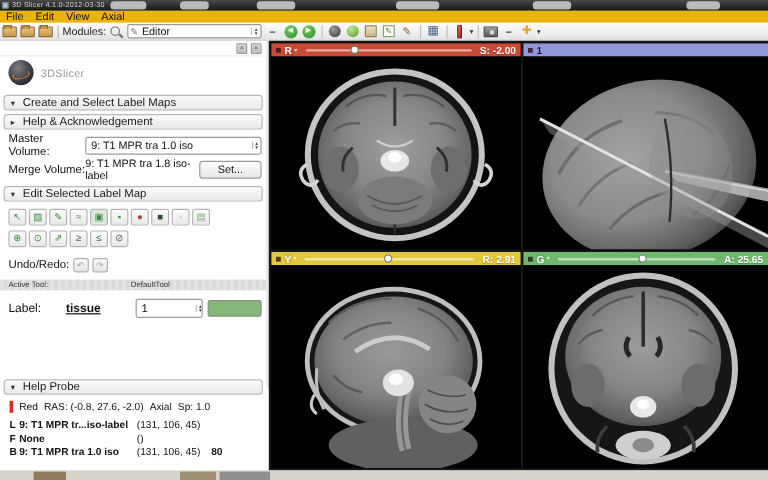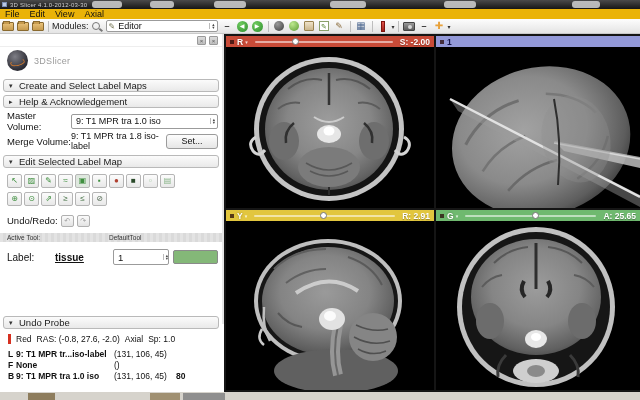--- a/index.html
+++ b/index.html
@@ -307,21 +307,21 @@
             <span>▴</span>
             <span>▾</span>
           </span>
       </span>
       <span class="swatch" style="background-color: rgb(132, 184, 120);"></span>
     </div>
 
     <div class="probe">
       <div class="sect" style="margin:0 3px;">
         <span class="tri">▾</span>
-        <span>Undo Probe</span>
+        <span>Help Probe</span>
       </div>
       <div class="probe-line">
         <span class="rbar"></span>
         <span>Red</span>
         <span>RAS: (-0.8, 27.6, -2.0)</span>
         <span>Axial</span>
         <span>Sp: 1.0</span>
       </div>
       <div class="probe-rows">
         <div class="probe-row">

